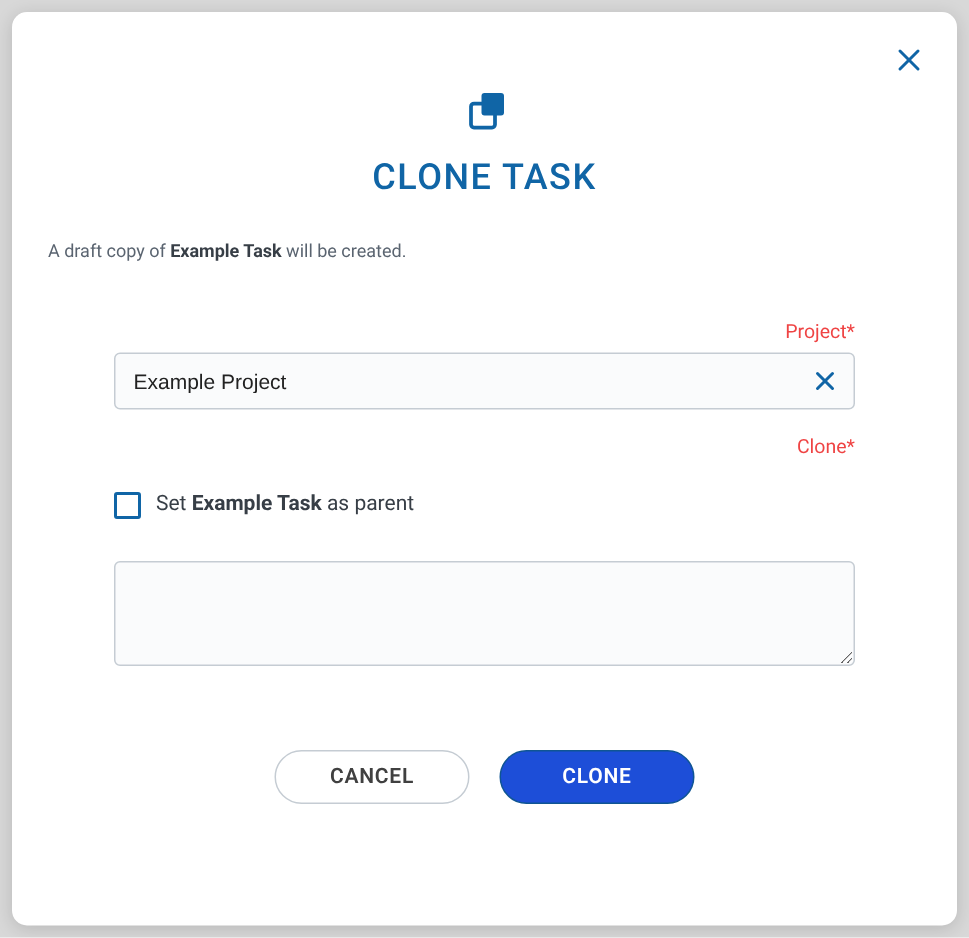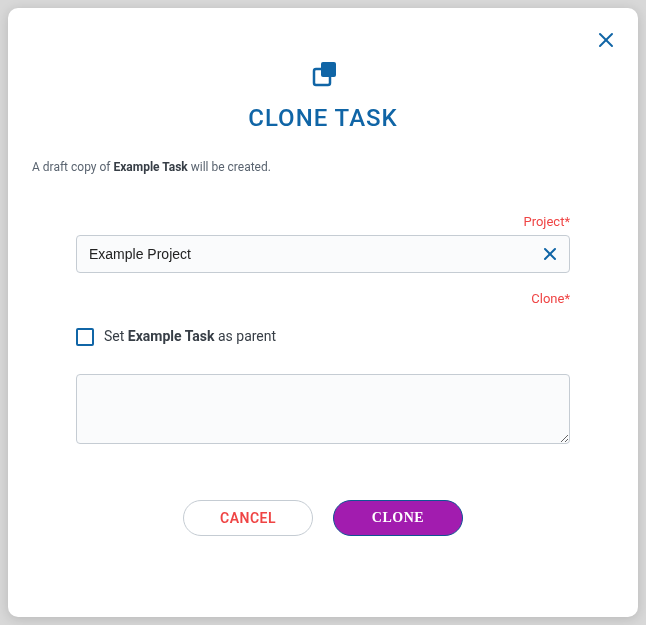--- a/index.html
+++ b/index.html
@@ -150,27 +150,26 @@
       font-weight: 600;
       letter-spacing: 0.5px;
       cursor: pointer;
       display: flex;
       align-items: center;
       justify-content: center;
     }
     .btn-cancel {
       background: #fff;
       border: 1px solid #c5ccd3;
-      color: #ef4444;
+      color: #404040;
     }
     .btn-primary {
-      background: #a21caf;
+      background: #1d4ed8;
       border: 1px solid #0f5593;
       color: #fff;
-      font-family: Liberation Serif, serif;
     }
   </style>
 </head>
 <body>
 
 <div class="modal">
 
   <div class="close-btn">
     <svg width="16" height="16" viewBox="0 0 16 16" fill="none" stroke="currentColor" stroke-width="2" stroke-linecap="round">
       <line x1="2" y1="2" x2="14" y2="14"></line>

